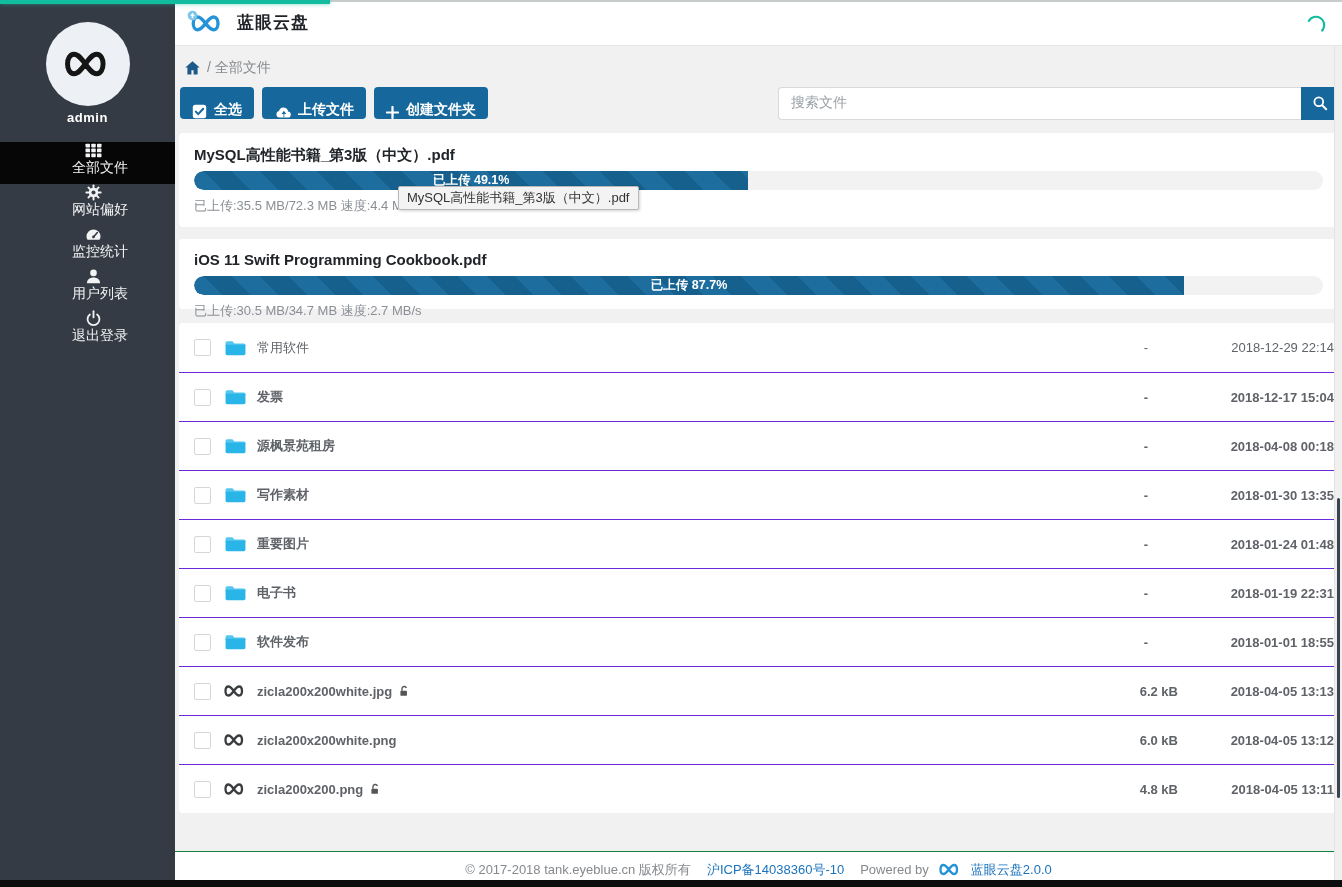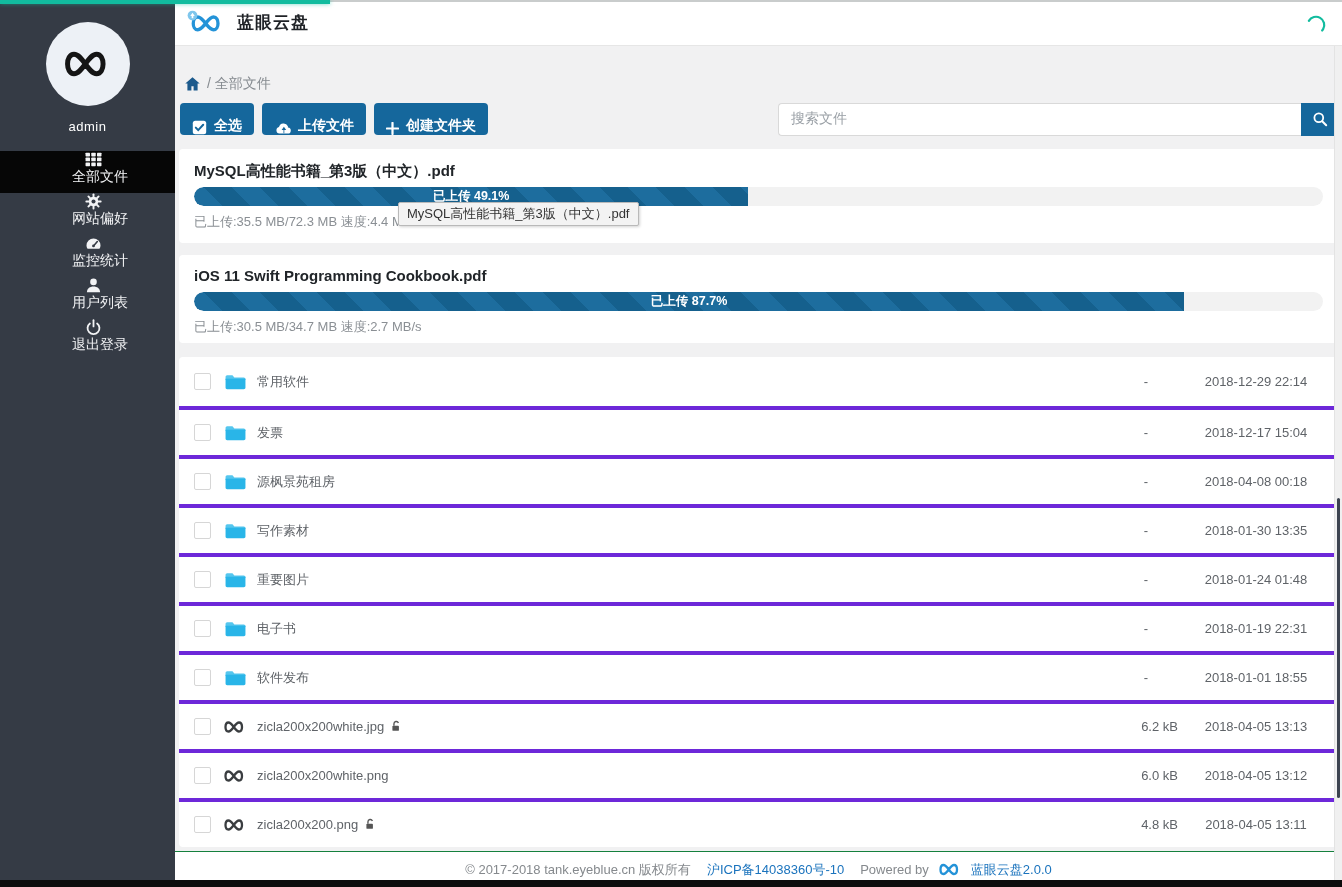--- a/index.html
+++ b/index.html
@@ -11,68 +11,68 @@
 
   
   .loadbar { position:absolute; top:0; left:0; width:1342px; height:4px; z-index:60; }
   .loadbar .track { position:absolute; top:0; left:0; right:0; height:2px; background:#c9cccc; }
   .loadbar .fill  { position:absolute; top:0; left:0; width:330px; height:4px; background:#12bc9f; box-shadow:0 0 4px rgba(18,188,159,.6); }
 
   
   .sidebar { width:175px; flex:0 0 175px; background:#353b45; color:#fff; }
   .avatar-wrap { padding-top:22px; display:flex; flex-direction:column; align-items:center; }
   .avatar { width:84px; height:84px; border-radius:50%; background:#edf1f6; display:flex; align-items:center; justify-content:center; }
-  .username { margin-top:13px; font-size:13px; font-weight:normal; color:#fff; letter-spacing:.5px; }
+  .username { margin-top:4px; font-size:13px; font-weight:bold; color:#fff; letter-spacing:.5px; }
   .menu { margin-top:17px; }
   .menu-item { height:42px; display:flex; align-items:center; padding-left:25px; cursor:pointer; font-size:14px; color:#f2f3f5;flex-direction:column; }
   .menu-item.active { background:#060606; }
   .menu-item .mi-icon { width:17px; height:17px; margin-right:13px; display:inline-flex; }
 
   
   .main { flex:1; display:flex; flex-direction:column; background:#f1f1f2; position:relative; min-width:0; }
   .header { height:46px; background:#fff; border-bottom:1px solid #e6e6e6; display:flex; align-items:center; padding-left:10px; position:relative; }
   .brand-title { font-size:17px; font-weight:bold; color:#1f2226; margin-left:10px; letter-spacing:1px; }
   .spinner { position:absolute; right:15px; top:14px; width:22px; height:22px; }
 
-  .content { flex:1; padding:16px 4px; overflow:hidden; }
+  .content { flex:1; padding:0 4px; overflow:hidden; }
 
   .breadcrumb { margin-top:12px; padding-left:5px; display:flex; align-items:center; font-size:14px; color:#868b90; height:20px; }
   .breadcrumb .bc-path { margin-left:6px; }
 
   .toolbar { margin-top:8px; display:flex; align-items:center; height:34px; padding:0 0 0 1px; }
   .btn { height:32px; background:#15679c; color:#fff; border:none; border-radius:4px; font-size:14px; font-weight:bold; font-family:inherit; display:inline-flex; align-items:flex-end; padding:0 12px; margin-right:8px; cursor:pointer; }
   .btn svg { margin-right:7px; }
   .search-group { margin-left:auto; display:flex; width:560px; height:33px; }
   .search-input { flex:1; border:1px solid #d9d9d9; border-right:none; border-radius:4px 0 0 4px; padding:0 12px; font-size:14px; color:#0369a1; font-family:Liberation Serif, serif; outline:none; background:#fff; }
   .search-input::placeholder { color:#9aa0a6; }
   .search-btn { width:37px; background:#15679c; border:none; border-radius:0 4px 4px 0; cursor:pointer; display:flex; align-items:center; justify-content:center; }
 
   .card { background:#fff; border-radius:4px; }
   .upload-card { margin-top:13px; height:94px; padding:13px 15px; position:relative; }
-  .upload-card.second { margin-top:12px; height:88px; padding-top:12px; }
+  .upload-card.second { margin-top:12px; height:70px; padding-top:12px; }
   .upload-name { font-size:15px; font-weight:bold; color:#212529; line-height:18px; }
   .progress { margin-top:7px; height:19px; background:#f2f2f2; border-radius:10px; overflow:hidden; }
   .progress-fill { height:19px; border-radius:10px 0 0 10px;
       background:repeating-linear-gradient(45deg,#1d6d9e 0 20px,#15608d 20px 40px);
       display:flex; align-items:center; justify-content:center; }
   .progress-label { color:#fff; font-size:12.5px; font-weight:bold; white-space:nowrap; }
   .upload-meta { margin-top:7px; font-size:13px; color:#8a8f94; }
   .tooltip { position:absolute; left:219px; top:53px; background:#f3f3f3; border:1px solid #b9b9b9; border-radius:2px; padding:2px 8px; font-size:13px; color:#333; white-space:nowrap; box-shadow:1px 1px 3px rgba(0,0,0,.18); z-index:5; }
 
   .file-list { margin-top:14px; }
   .file-row { height:49px; display:flex; align-items:center; cursor:pointer; }
-  .file-row + .file-row { border-top:4px solid #6d28d9; }
+  .file-row + .file-row { border-top:1px solid #6d28d9;font-weight:bold; }
   .checkbox { width:17px; height:17px; border:1px solid #d6d6d6; border-radius:2px; background:#fff; margin-left:15px; flex:0 0 17px; }
   .ficon { margin-left:11px; display:inline-flex; width:26px; justify-content:center; }
   .fname { margin-left:9px; font-size:13px; color:#5f6368; display:flex; align-items:center; }
   .unlock { margin-left:6px; display:inline-flex; }
   .cell-name { flex:1; display:flex; align-items:center; min-width:0; }
   .cell-size { flex:0 0 110px; text-align:right; font-size:13px; color:#5f6368; }
   .cell-size.dash { padding-right:30px; }
-  .cell-date { flex:0 0 160px; text-align:center; font-size:13px; color:#5f6368; padding-right:4px; }
+  .cell-date { flex:0 0 160px; text-align:right; font-size:13px; color:#5f6368; padding-right:4px; }
 
   .footer { height:36px; background:#fff; border-top:1px solid #15803d; display:flex; align-items:center; justify-content:center; font-size:13px; color:#85898d; gap:6px; }
   .footer a { text-decoration:none; color:#1a73bd; }
   .footer .pw { margin-left:10px; }
   .footer .icp { margin-left:10px; }
   .footer svg { margin:0 2px; }
 
   .bottom-strip { position:absolute; left:0; bottom:0; width:1342px; height:7px; background:#0d0d0d; z-index:50; }
 
   

